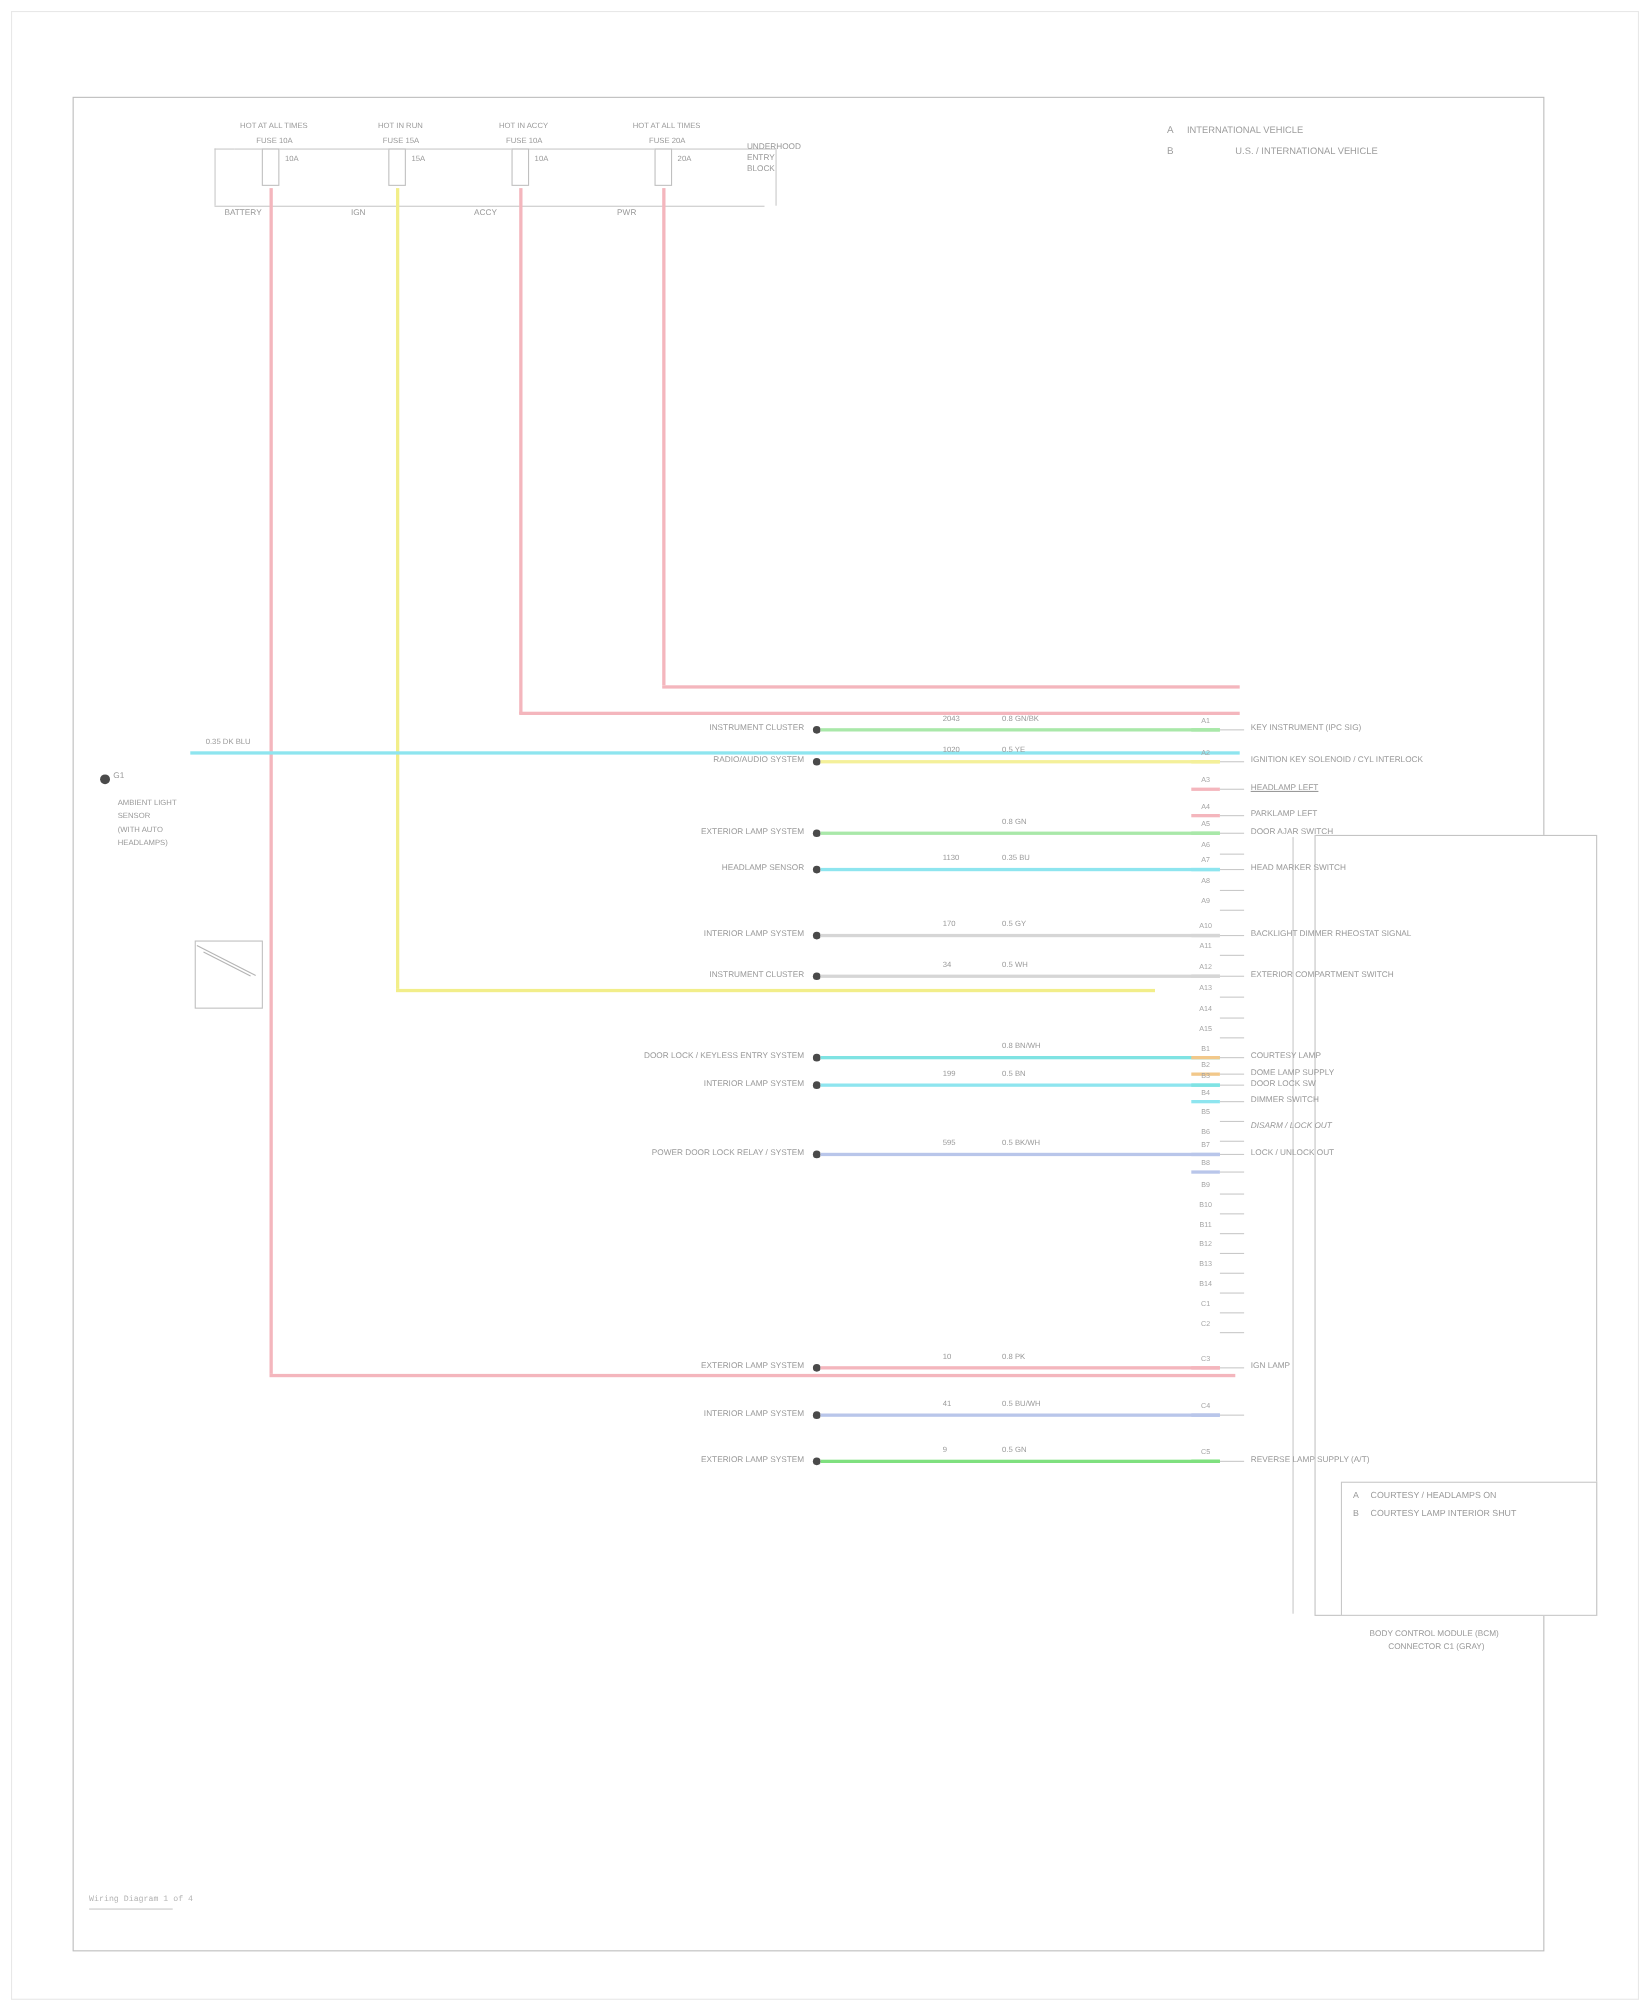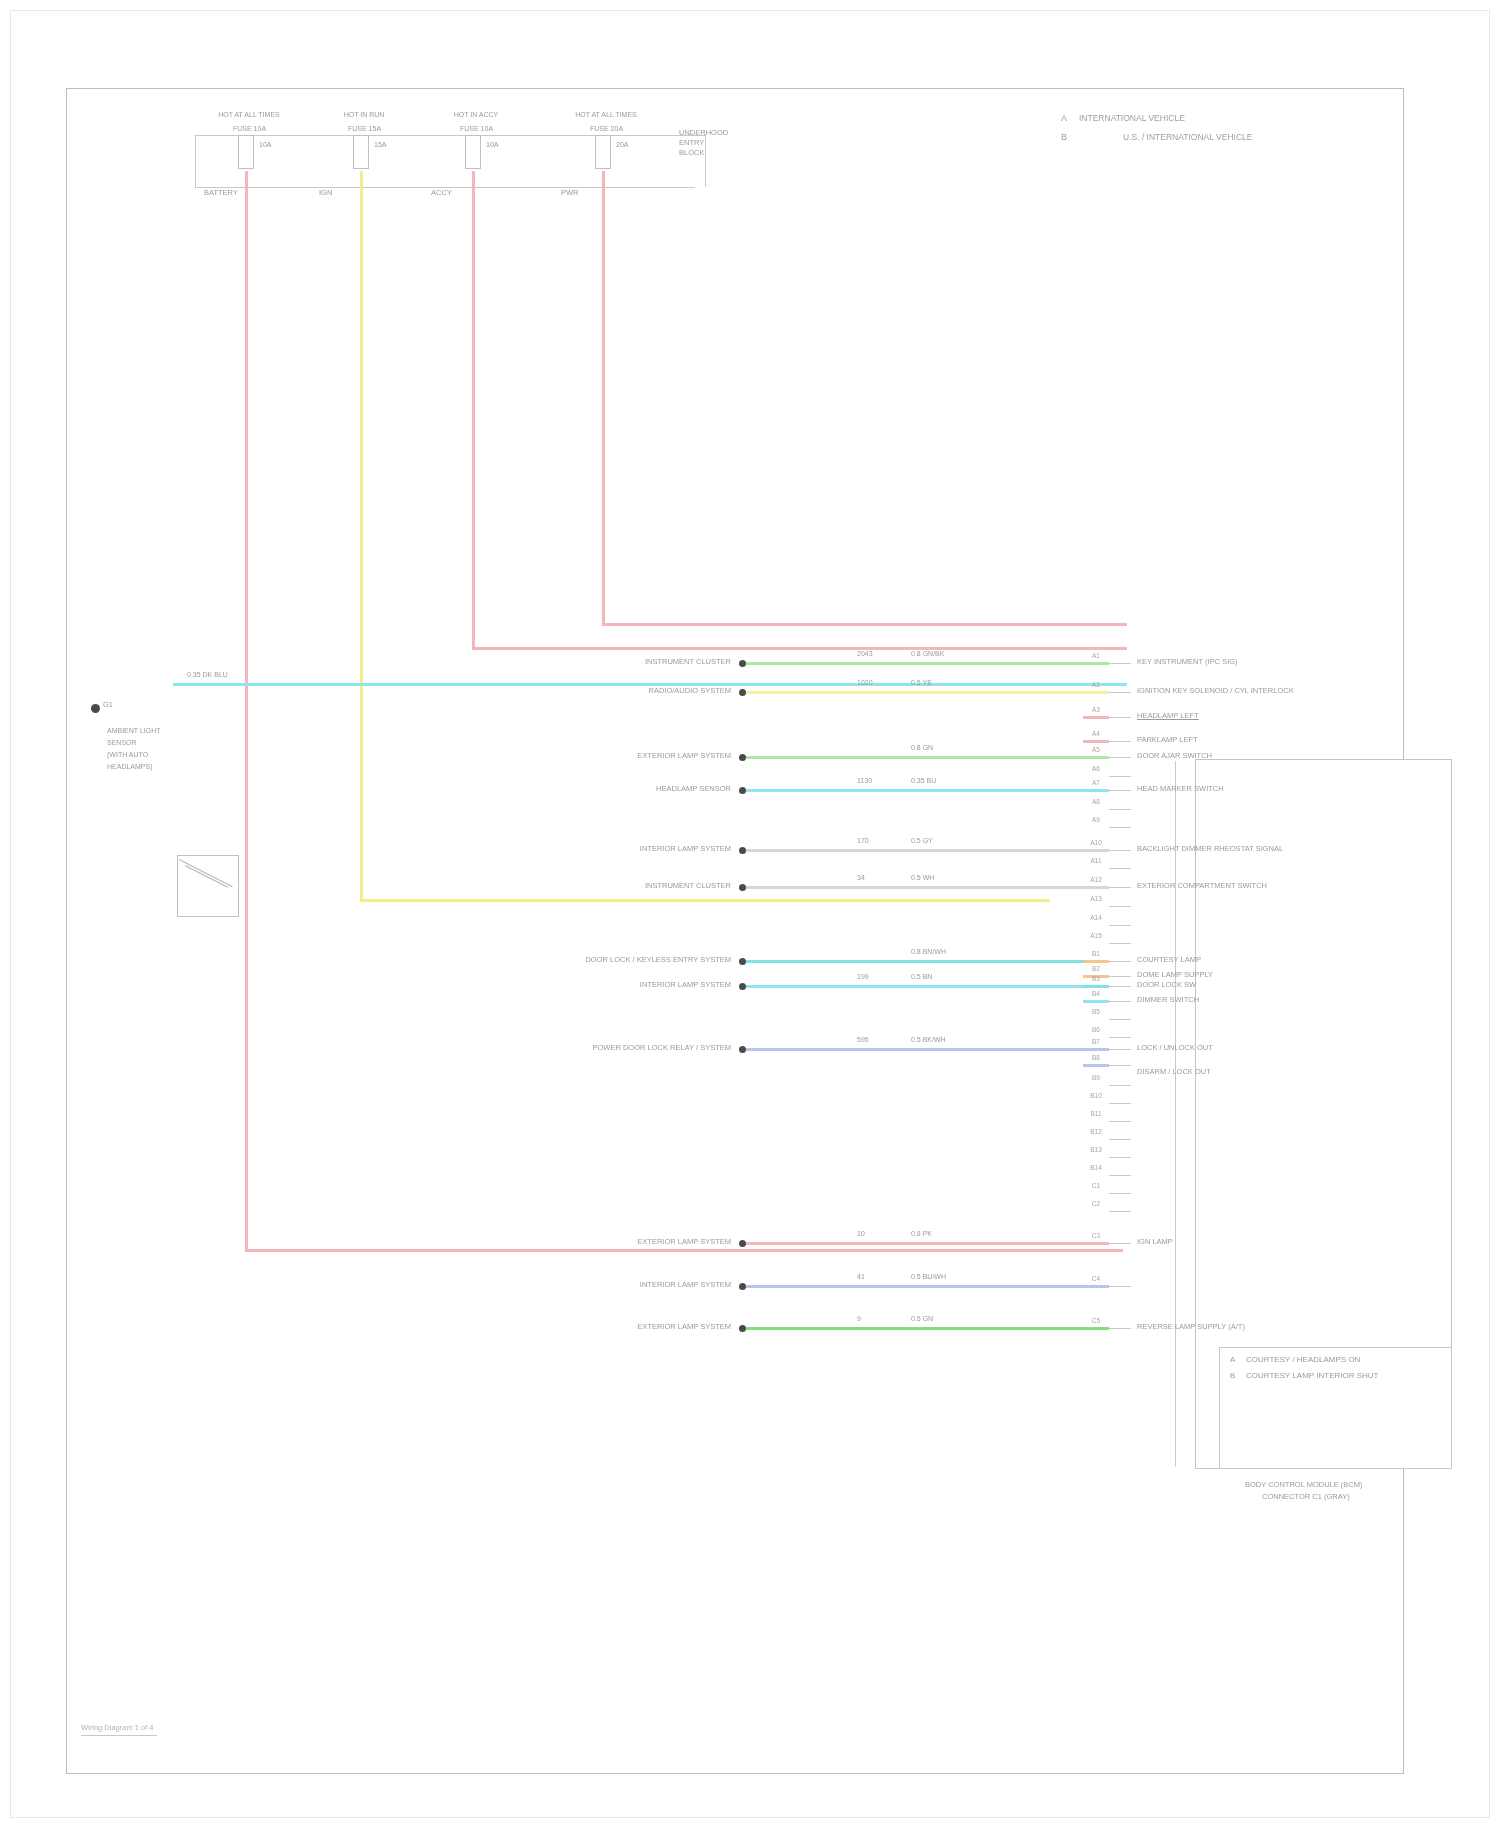--- a/index.html
+++ b/index.html
@@ -280,21 +280,21 @@
       <div class="pin-num" style="left: 1018px; top: 919px; width: 22px; font-size: 6.5px;">B5</div>
       <div class="thin h" style="left: 1042px; top: 948px; width: 22px;"></div>
       <div class="pin-num" style="left: 1018px; top: 937px; width: 22px; font-size: 6.5px;">B6</div>
       <div class="thin h" style="left: 1042px; top: 960px; width: 22px;"></div>
       <div class="wire wh" style="left: 1016px; top: 959px; width: 26px; background: rgb(185, 198, 234);"></div>
       <div class="pin-num" style="left: 1018px; top: 949px; width: 22px; font-size: 6.5px;">B7</div>
       <div class="lbl" style="left: 1070px; top: 955px; font-size: 7.5px;">LOCK / UNLOCK OUT</div>
       <div class="thin h" style="left: 1042px; top: 976px; width: 22px;"></div>
       <div class="wire wh" style="left: 1016px; top: 975px; width: 26px; background: rgb(185, 198, 234);"></div>
       <div class="pin-num" style="left: 1018px; top: 965px; width: 22px; font-size: 6.5px;">B8</div>
-      <div class="lbl" style="left: 1070px; top: 979px; font-size: 7.5px;">DISARM / LOCK OUT</div>
+      <div class="lbl" style="left: 1070px; top: 930px; font-size: 7.5px; font-style: italic;">DISARM / LOCK OUT</div>
       <div class="thin h" style="left: 1042px; top: 996px; width: 22px;"></div>
       <div class="pin-num" style="left: 1018px; top: 985px; width: 22px; font-size: 6.5px;">B9</div>
       <div class="thin h" style="left: 1042px; top: 1014px; width: 22px;"></div>
       <div class="pin-num" style="left: 1018px; top: 1003px; width: 22px; font-size: 6.5px;">B10</div>
       <div class="thin h" style="left: 1042px; top: 1032px; width: 22px;"></div>
       <div class="pin-num" style="left: 1018px; top: 1021px; width: 22px; font-size: 6.5px;">B11</div>
       <div class="thin h" style="left: 1042px; top: 1050px; width: 22px;"></div>
       <div class="pin-num" style="left: 1018px; top: 1039px; width: 22px; font-size: 6.5px;">B12</div>
       <div class="thin h" style="left: 1042px; top: 1068px; width: 22px;"></div>
       <div class="pin-num" style="left: 1018px; top: 1057px; width: 22px; font-size: 6.5px;">B13</div>
@@ -321,18 +321,18 @@
     <div class="lbl" style="left:10px;top:8px;font-size:8px;">A</div>
     <div class="lbl" style="left:26px;top:8px;font-size:8px;">COURTESY / HEADLAMPS ON</div>
     <div class="lbl" style="left:10px;top:24px;font-size:8px;">B</div>
     <div class="lbl" style="left:26px;top:24px;font-size:8px;">COURTESY LAMP INTERIOR SHUT</div>
     <div class="lbl" style="left:10px;top:72px;font-size:8px;"></div>
   </div>
 
   <div class="lbl" style="left:1178px;top:1392px;font-size:7.5px;">BODY CONTROL MODULE (BCM)</div>
   <div class="lbl" style="left:1195px;top:1404px;font-size:7.5px;">CONNECTOR C1 (GRAY)</div>
 
-  <div id="footer" style="left:14px;top:1634px;font-size:7.5px;">
+  <div id="footer" style="left:14px;top:1634px;font-size:7.5px;font-family:Liberation Mono, monospace;">
     <span>Wiring Diagram 1 of 4</span>
   </div>
   <div class="thin h" style="left:14px;top:1646px;width:76px;"></div>
 
 </div>
 
 </body></html>

